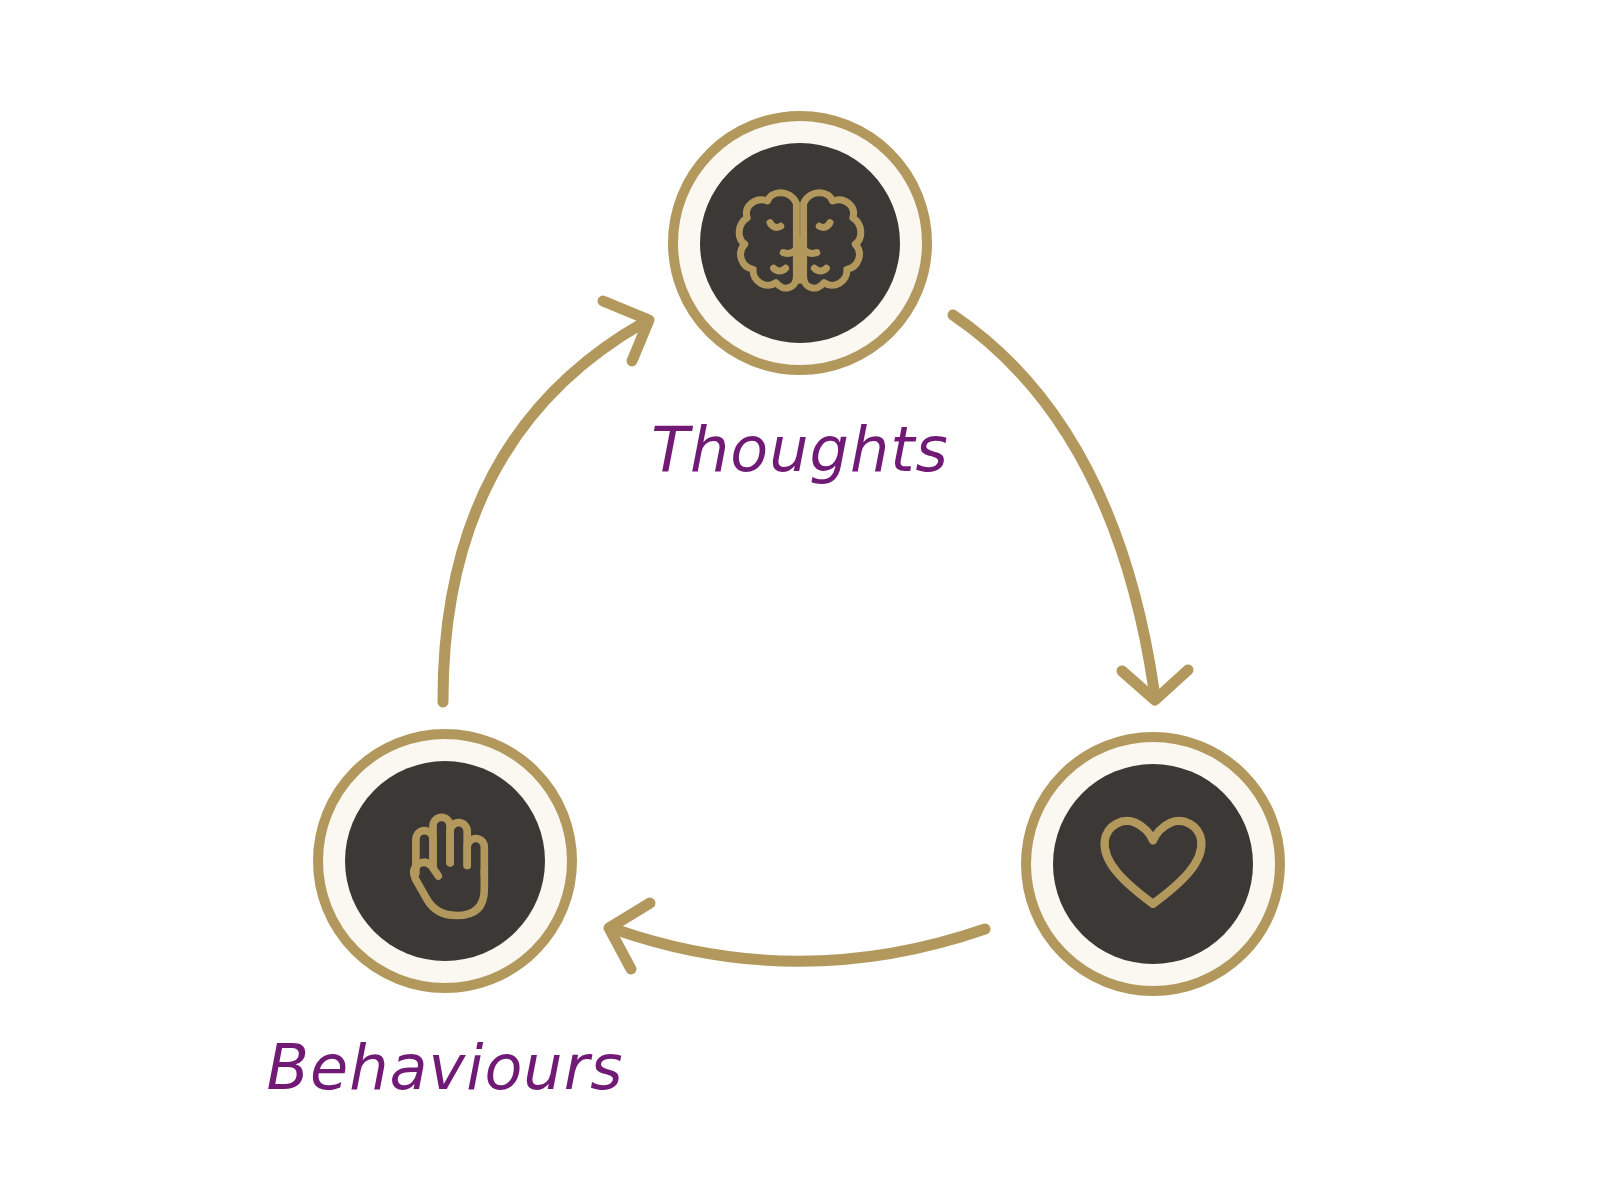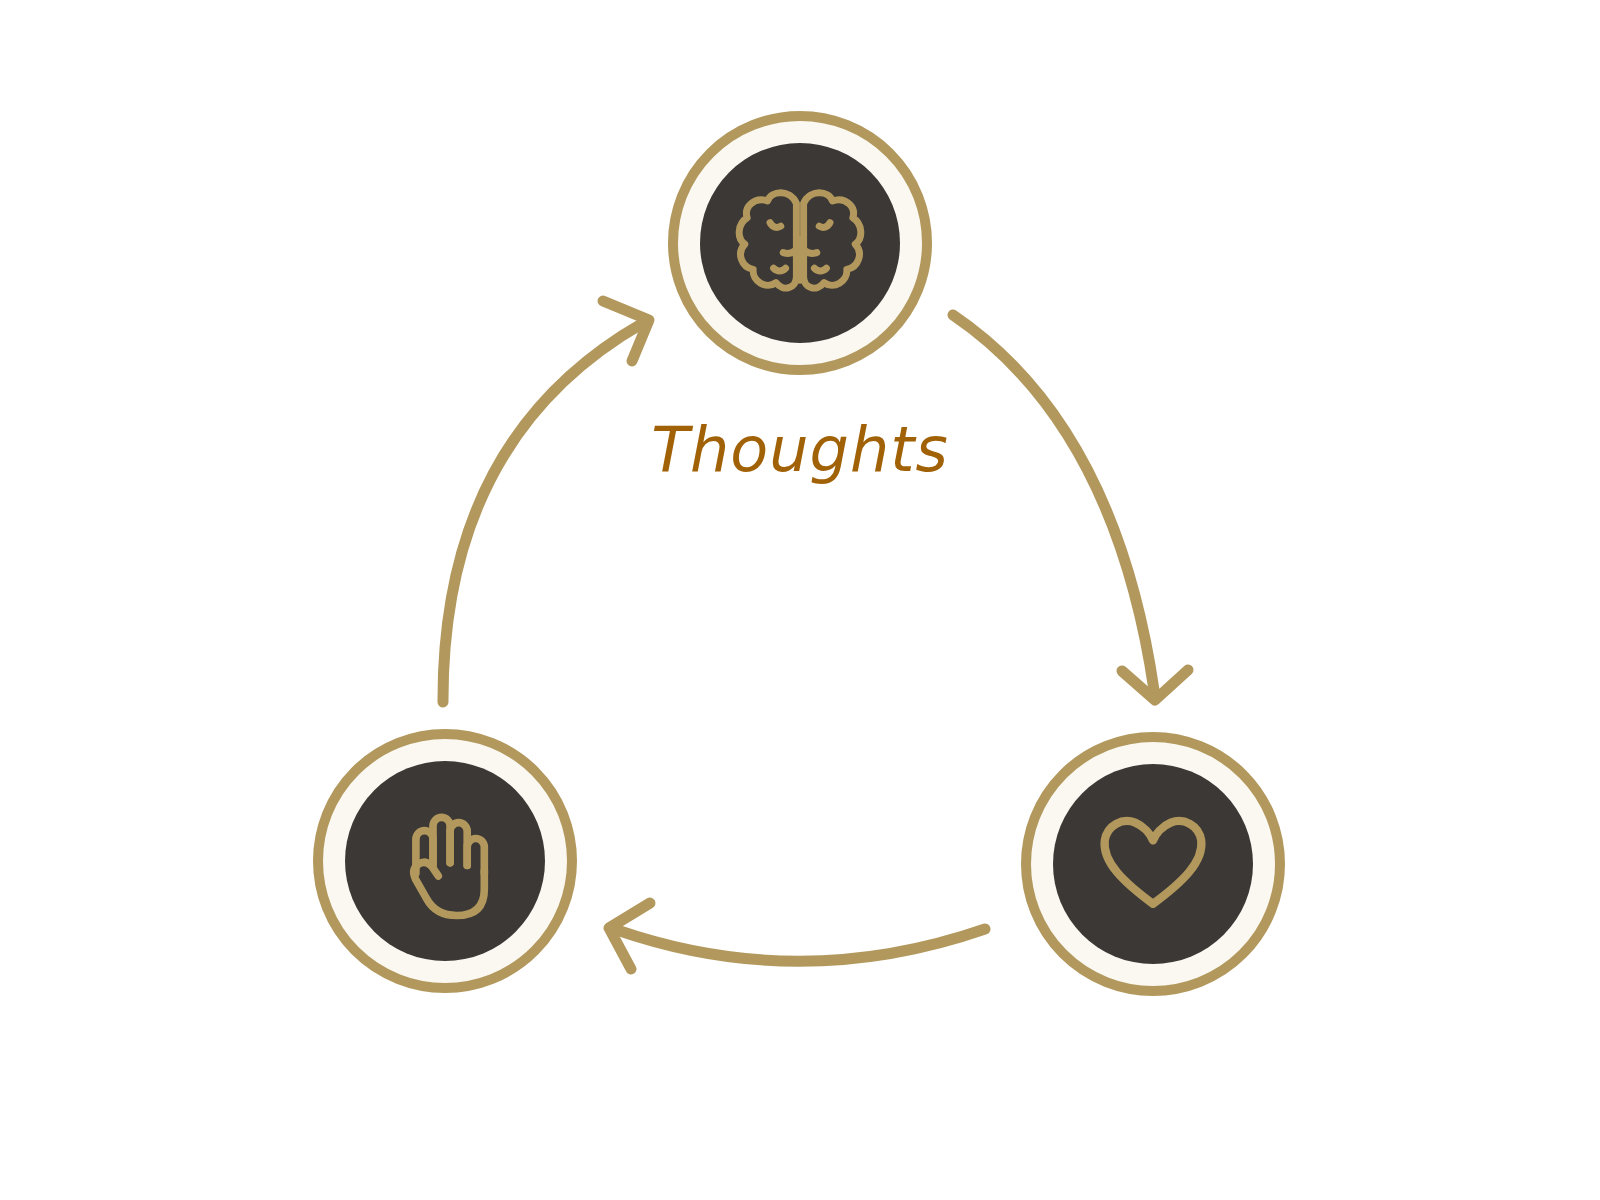--- a/index.html
+++ b/index.html
@@ -34,21 +34,21 @@
     display:flex;align-items:center;justify-content:center;
   }
   .icon path{fill:none;stroke:#b2985c;stroke-linecap:round;stroke-linejoin:round;}
   .node-thoughts  {left:668px;top:111px;}
   .node-behaviours{left:313px;top:729px;}
   .node-feelings  {left:1021px;top:732px;}
   .label{
     position:absolute;
     width:500px;
     text-align:center;
-    color:#a16207;
+    color:#701a75;
     font-size:62px;
     font-style:italic;
     font-weight:500;
     letter-spacing:1px;
     line-height:1.3;
     font-family:"DejaVu Sans","Liberation Sans",sans-serif;
   }
   .label-thoughts  {left:550px;top:410px;}
   .label-behaviours{left:195px;top:1028px;}
   .label-feelings  {left:908px;top:1028px;}
@@ -103,14 +103,15 @@
         <path stroke-width="5.8" d="M25 64 L25 38 A6.5 6.5 0 0 1 38 38 L38 58"></path>
         <path stroke-width="5.8" d="M38 58 L38 28 A6.5 6.5 0 0 1 51 28 L51 56"></path>
         <path stroke-width="5.8" d="M51 56 L51 32 A6.5 6.5 0 0 1 64 32 L64 58"></path>
         <path stroke-width="5.8" d="M64 58 L64 44 A6.5 6.5 0 0 1 77 44 L77 64"></path>
         <path stroke-width="5.8" d="M77 62 L77 76 Q77 96 56 96 Q40 96 33 83 L25 69 Q21 61 27 57 Q33 53 38 60 L42 66"></path>
       </svg>
     </div>
   </div>
 
   <div class="label label-thoughts">Thoughts</div>
+  <div class="label label-behaviours">Behaviours</div>
 
 </div>
 
 </body></html>

